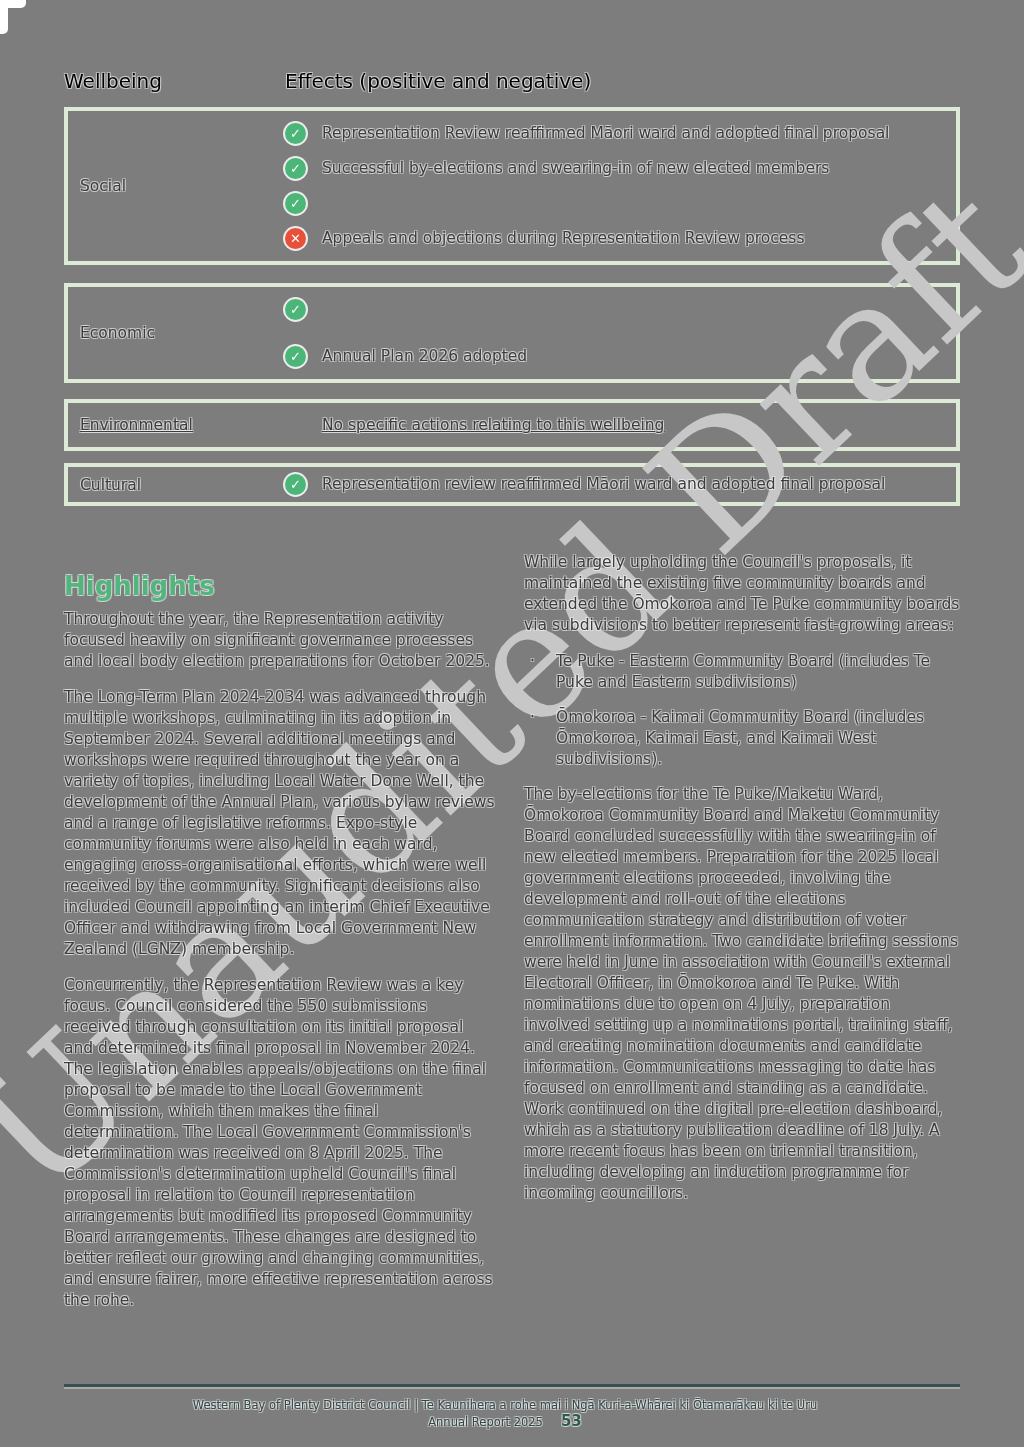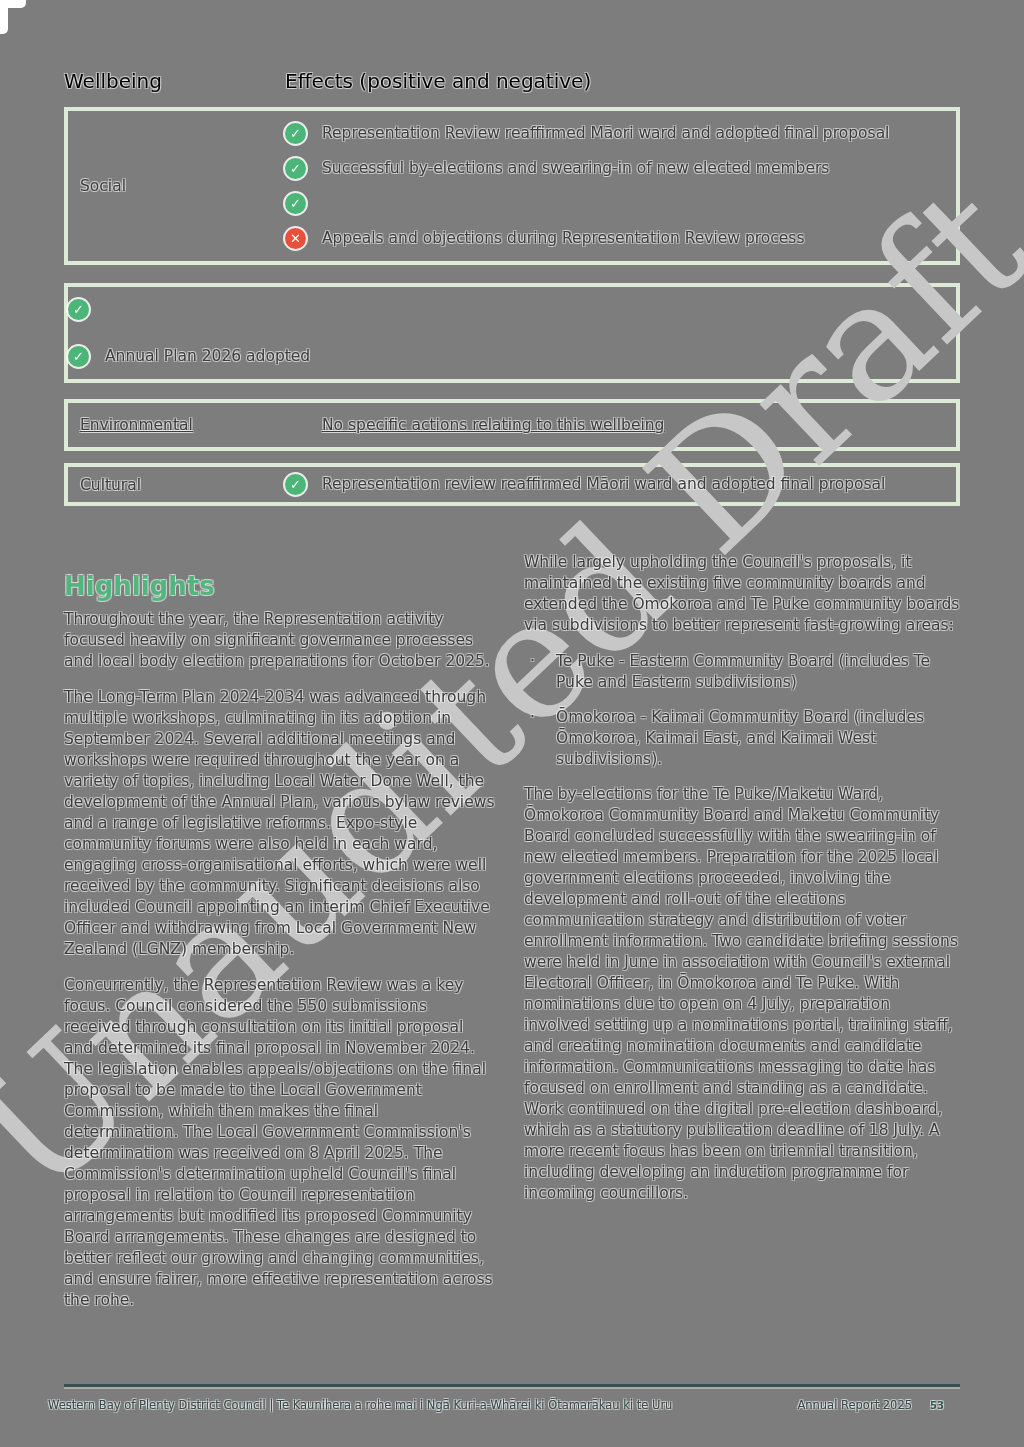--- a/index.html
+++ b/index.html
@@ -63,26 +63,26 @@
   .bullet { display:flex; margin:0 0 14px 0; font-size:15.5px; line-height:21px; }
   .bullet-dot { flex:0 0 32px; padding-left:6px; }
   .bullet-text { flex:1; }
 
   
   .footer-rule {
     position:absolute; left:64px; top:1384px; width:896px; height:3px;
     background:#3a4f4f; box-shadow:0 2px 0 rgba(255,255,255,.35); z-index:6;
   }
   .footer-row {
-    position:absolute; left:48px; top:1398px; width:896px;
+    position:absolute; left:57px; top:1398px; width:896px;
     display:flex; justify-content:space-between; align-items:center;
-    font-size:11.5px; color:#324949; z-index:6;
+    font-size:11.5px; color:#324949; z-index:6;flex-direction:column;
   }
   .footer-right { display:flex; gap:18px; align-items:baseline; }
-  .page-num { font-weight:bold; font-size:10px; color:#2d5c4e; }
+  .page-num { font-weight:bold; font-size:15px; color:#2d5c4e; }
 
   
   .watermark {
     position:absolute; left:-250px; top:590px; width:1500px;
     transform:rotate(-43.5deg);
     font-family:"DejaVu Serif", serif;
     font-size:165px; line-height:200px;
     color:#c7c7c7; text-align:center; white-space:nowrap;
     z-index:5; pointer-events:none;
   }
@@ -118,20 +118,21 @@
         <span class="eicon icon-check">✓</span>
       </div>
       <div class="effect">
         <span class="eicon icon-cross">✕</span>
         <span class="etext halo ztext">Appeals and objections during Representation Review process</span>
       </div>
     </div>
   </div>
 
   <div class="row-box row-economic">
+    <div class="cell-wellbeing halo ztext">Economic</div>
     <div class="cell-effects">
       <div class="effect">
         <span class="eicon icon-check">✓</span>
       </div>
       <div class="effect">
         <span class="eicon icon-check">✓</span>
         <span class="etext halo ztext">Annual Plan 2026 adopted</span>
       </div>
     </div>
   </div>

